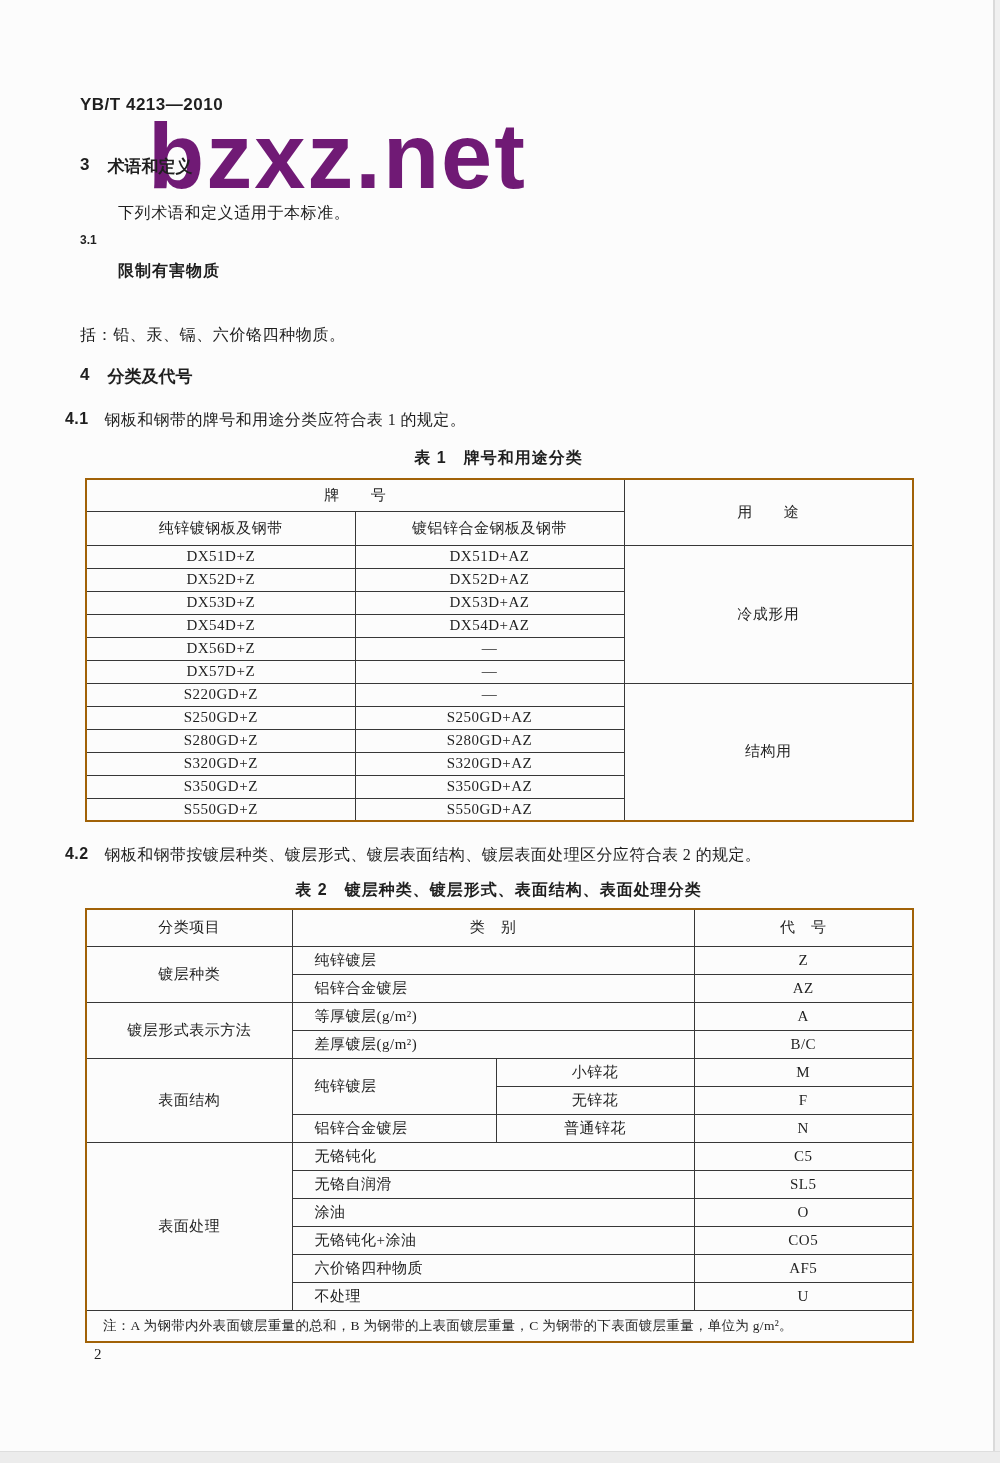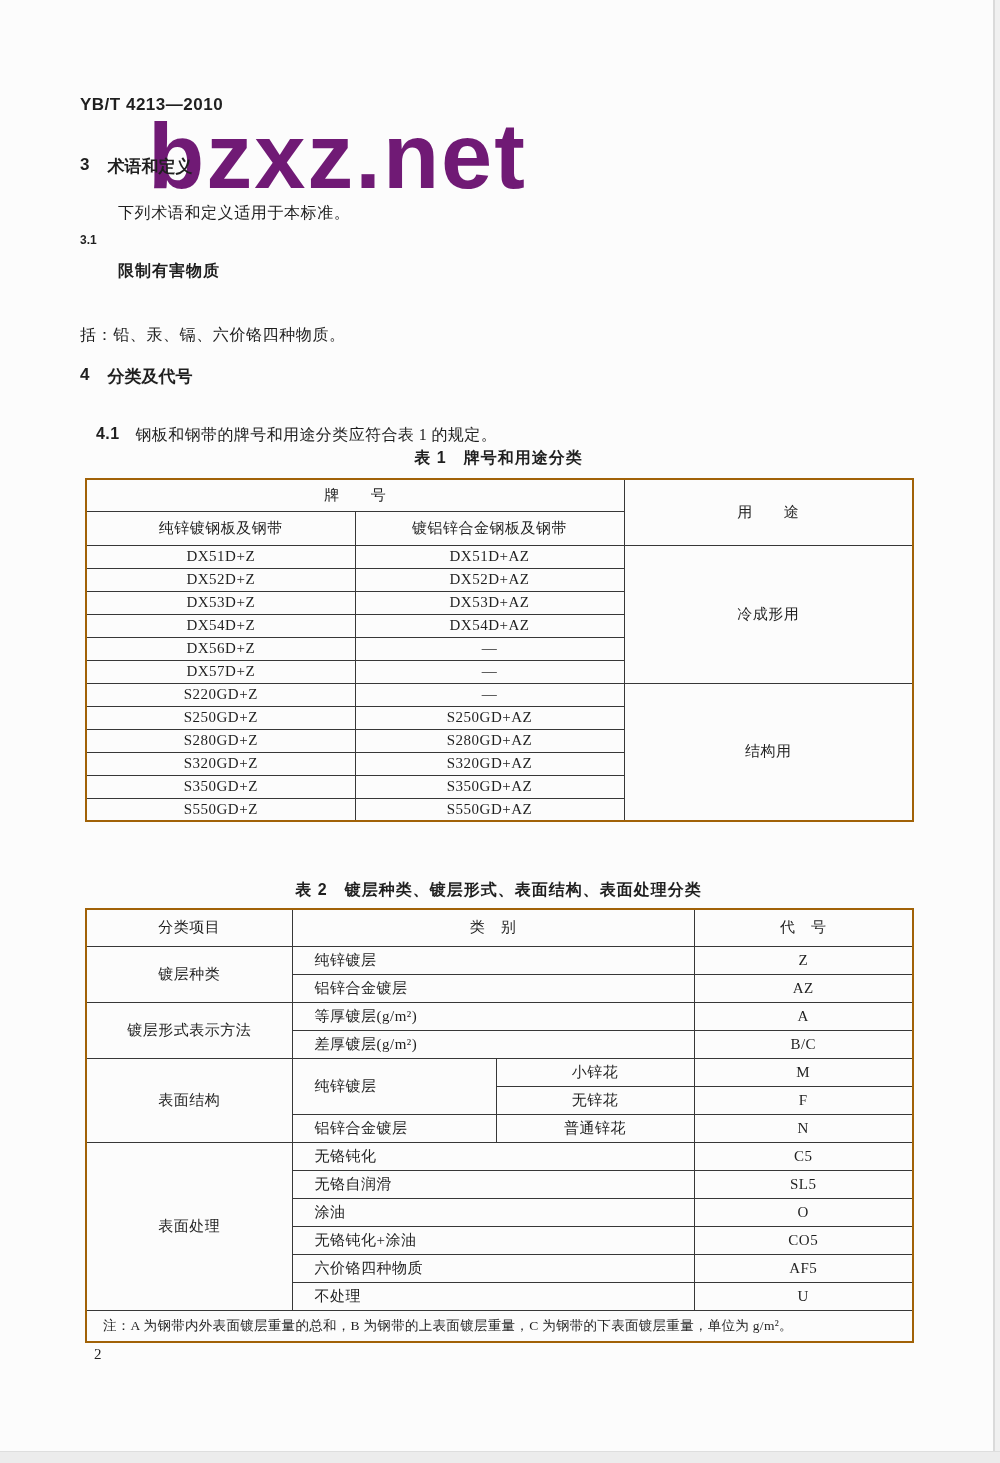--- a/index.html
+++ b/index.html
@@ -12,21 +12,21 @@
   .watermark{
     position:absolute;left:148px;top:104px;z-index:1;
     font-family:"Liberation Sans","DejaVu Sans",sans-serif;
     font-weight:bold;font-size:92px;letter-spacing:2px;color:#701a75;
   }
   .doc-header{left:80px;top:95px;font-weight:bold;font-size:17px;letter-spacing:.5px;}
   .sec-head{left:80px;font-weight:bold;font-size:17px;display:flex;gap:18px;}
   .sub-num{left:80px;font-weight:bold;font-size:12px;}
   .term{left:118px;font-weight:bold;font-size:16px;letter-spacing:1px;}
   .body-line{font-size:16px;letter-spacing:.6px;}
-  .clause{left:96px;font-size:16px;display:flex;gap:16px;letter-spacing:.4px;margin-top:15px;}
+  .clause{left:65px;font-size:16px;display:flex;gap:16px;letter-spacing:.4px;}
   .clause .num{font-weight:bold;font-family:"Liberation Sans","DejaVu Sans",sans-serif;font-size:16px;}
   .tbl-title{
     position:absolute;left:85px;width:827px;text-align:center;z-index:2;
     font-weight:bold;font-size:16px;letter-spacing:1px;
     font-family:"Liberation Sans","DejaVu Sans",sans-serif;
   }
   table.doc{
     position:absolute;left:85px;z-index:2;border-collapse:collapse;table-layout:fixed;
     width:827px;background:transparent;
   }
@@ -146,20 +146,24 @@
       <td>S350GD+Z</td>
       <td>S350GD+AZ</td>
     </tr>
     <tr class="drow">
       <td>S550GD+Z</td>
       <td>S550GD+AZ</td>
     </tr>
   </tbody>
     </table>
 
+  <div class="abs clause" style="top:845px;">
+    <span class="num">4.2</span>
+    <span>钢板和钢带按镀层种类、镀层形式、镀层表面结构、镀层表面处理区分应符合表 2 的规定。</span>
+  </div>
 
   <div class="tbl-title" style="top:880px;">表 2　镀层种类、镀层形式、表面结构、表面处理分类</div>
 
   <table class="doc" id="table2" style="top:908px;">
     <colgroup>
         <col style="width:206px">
         <col style="width:204px">
         <col style="width:198px">
         <col style="width:219px">
       </colgroup>

